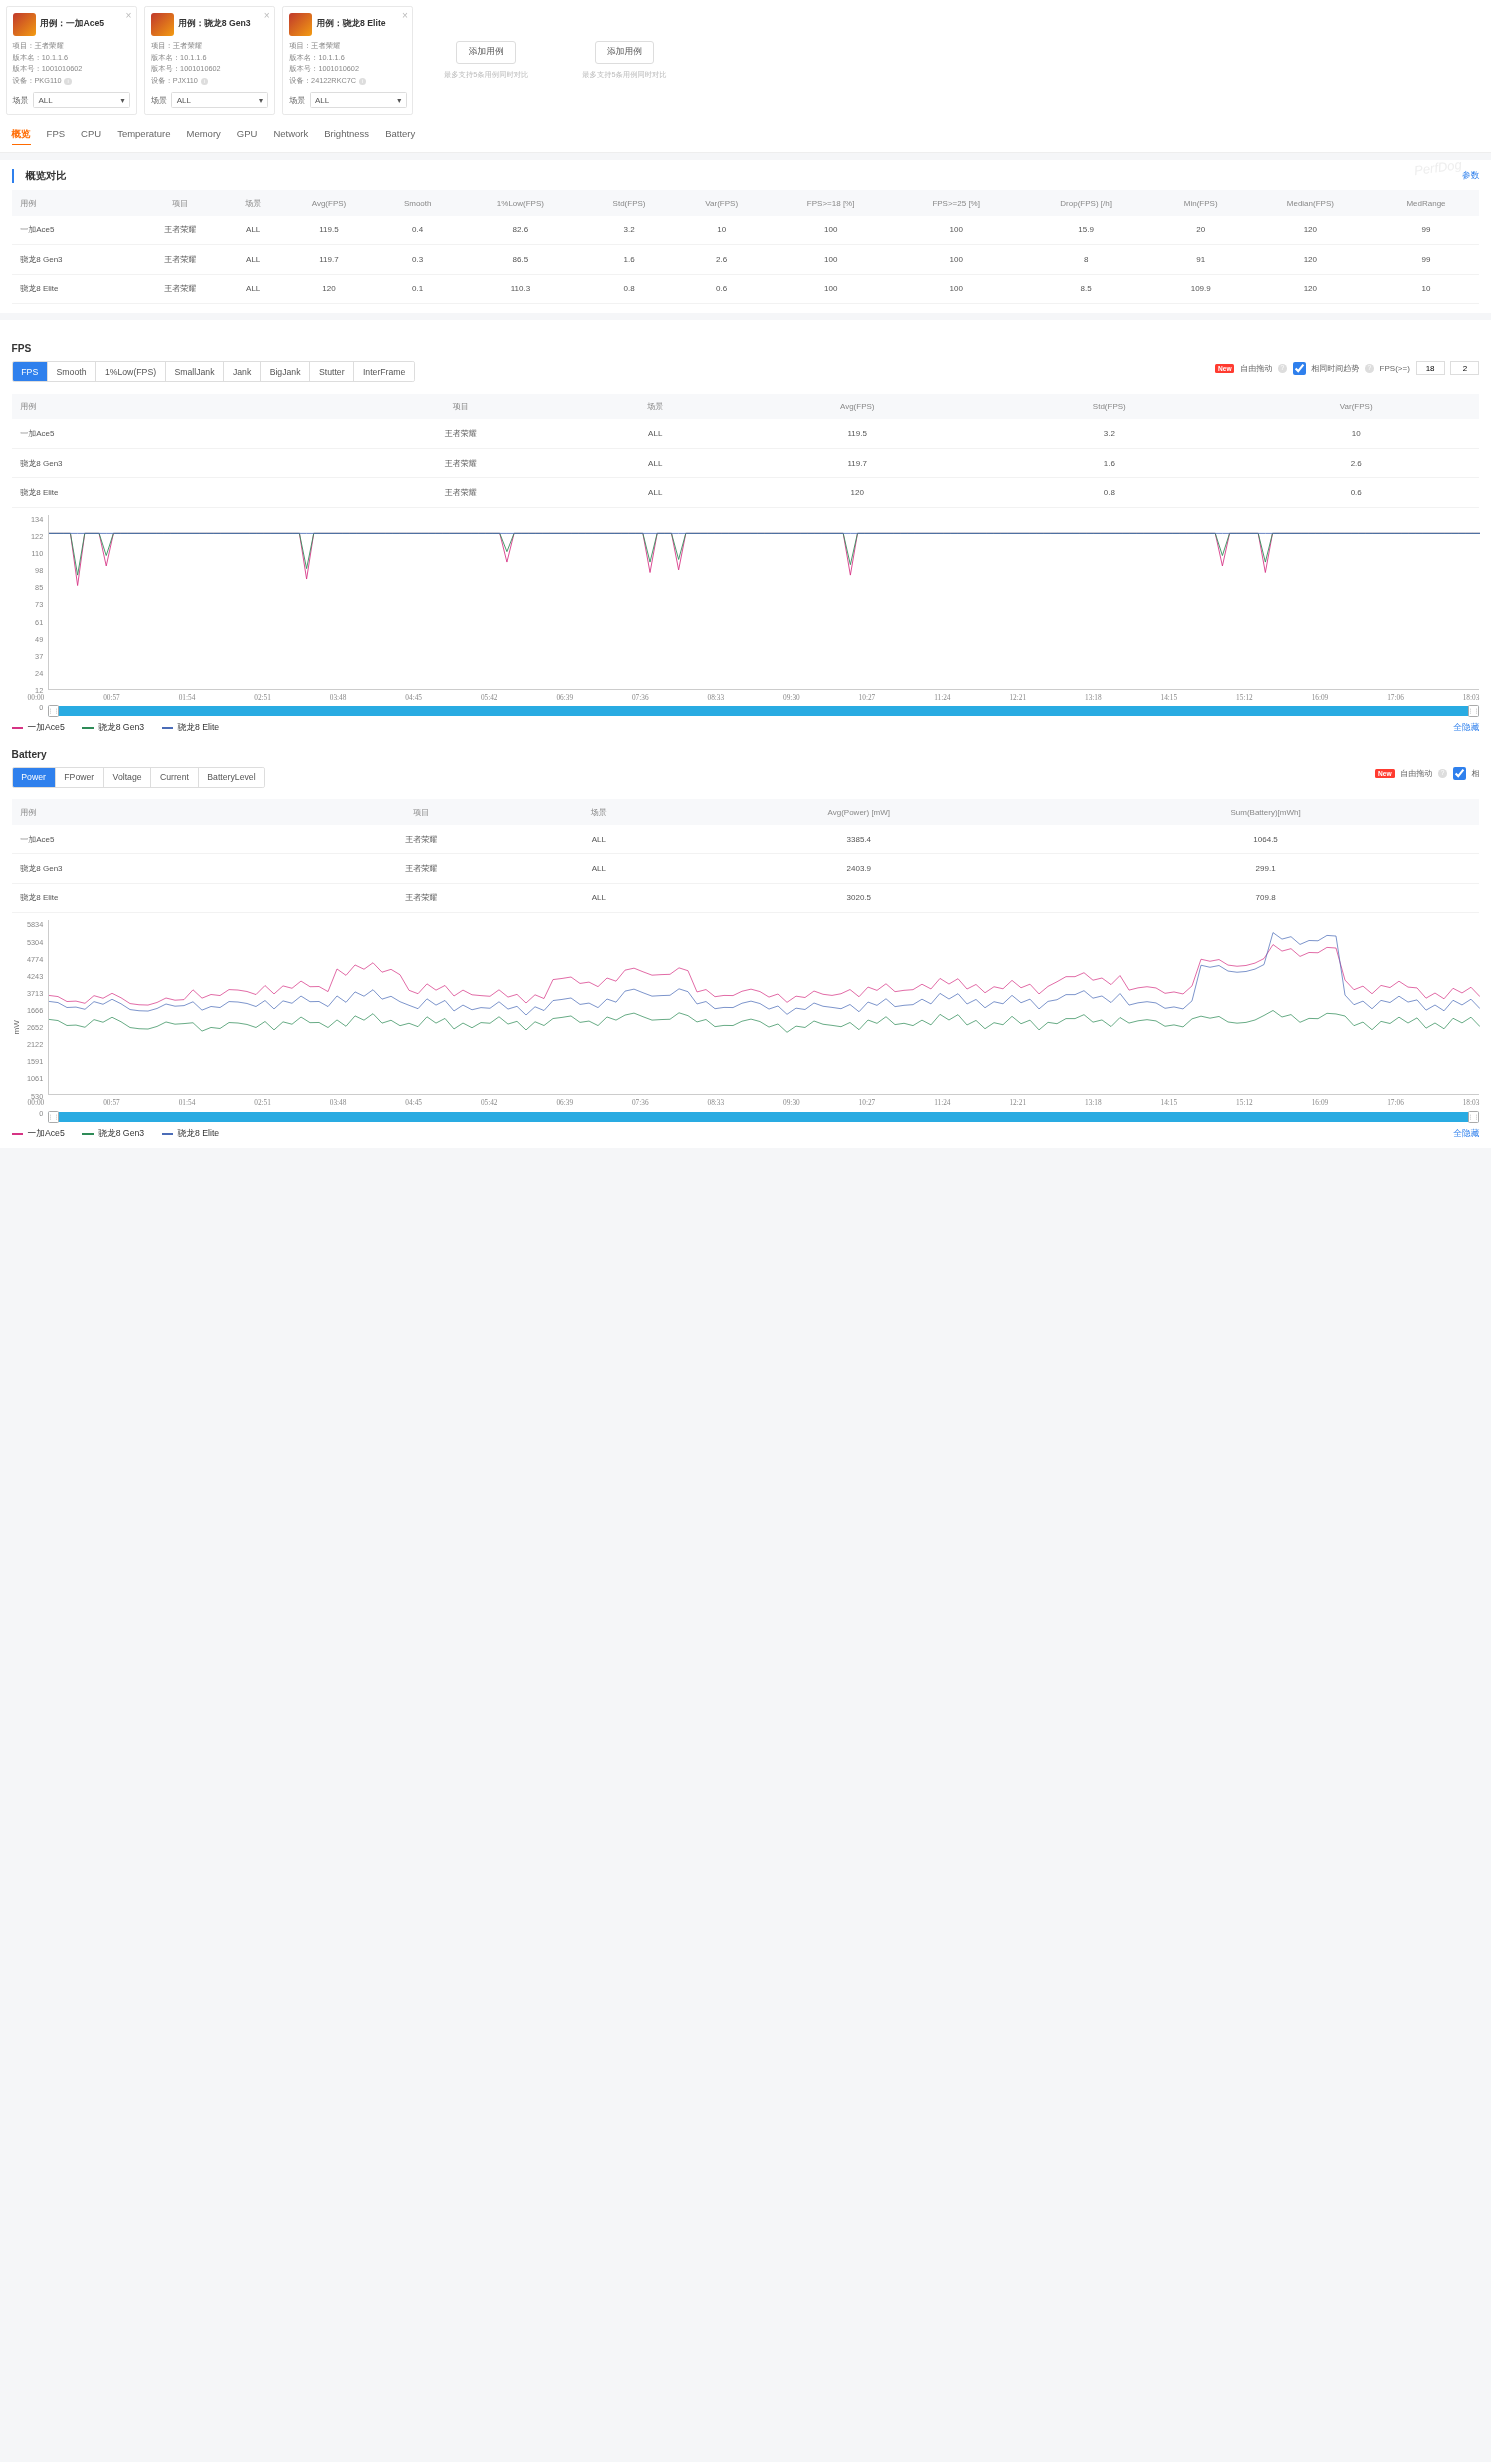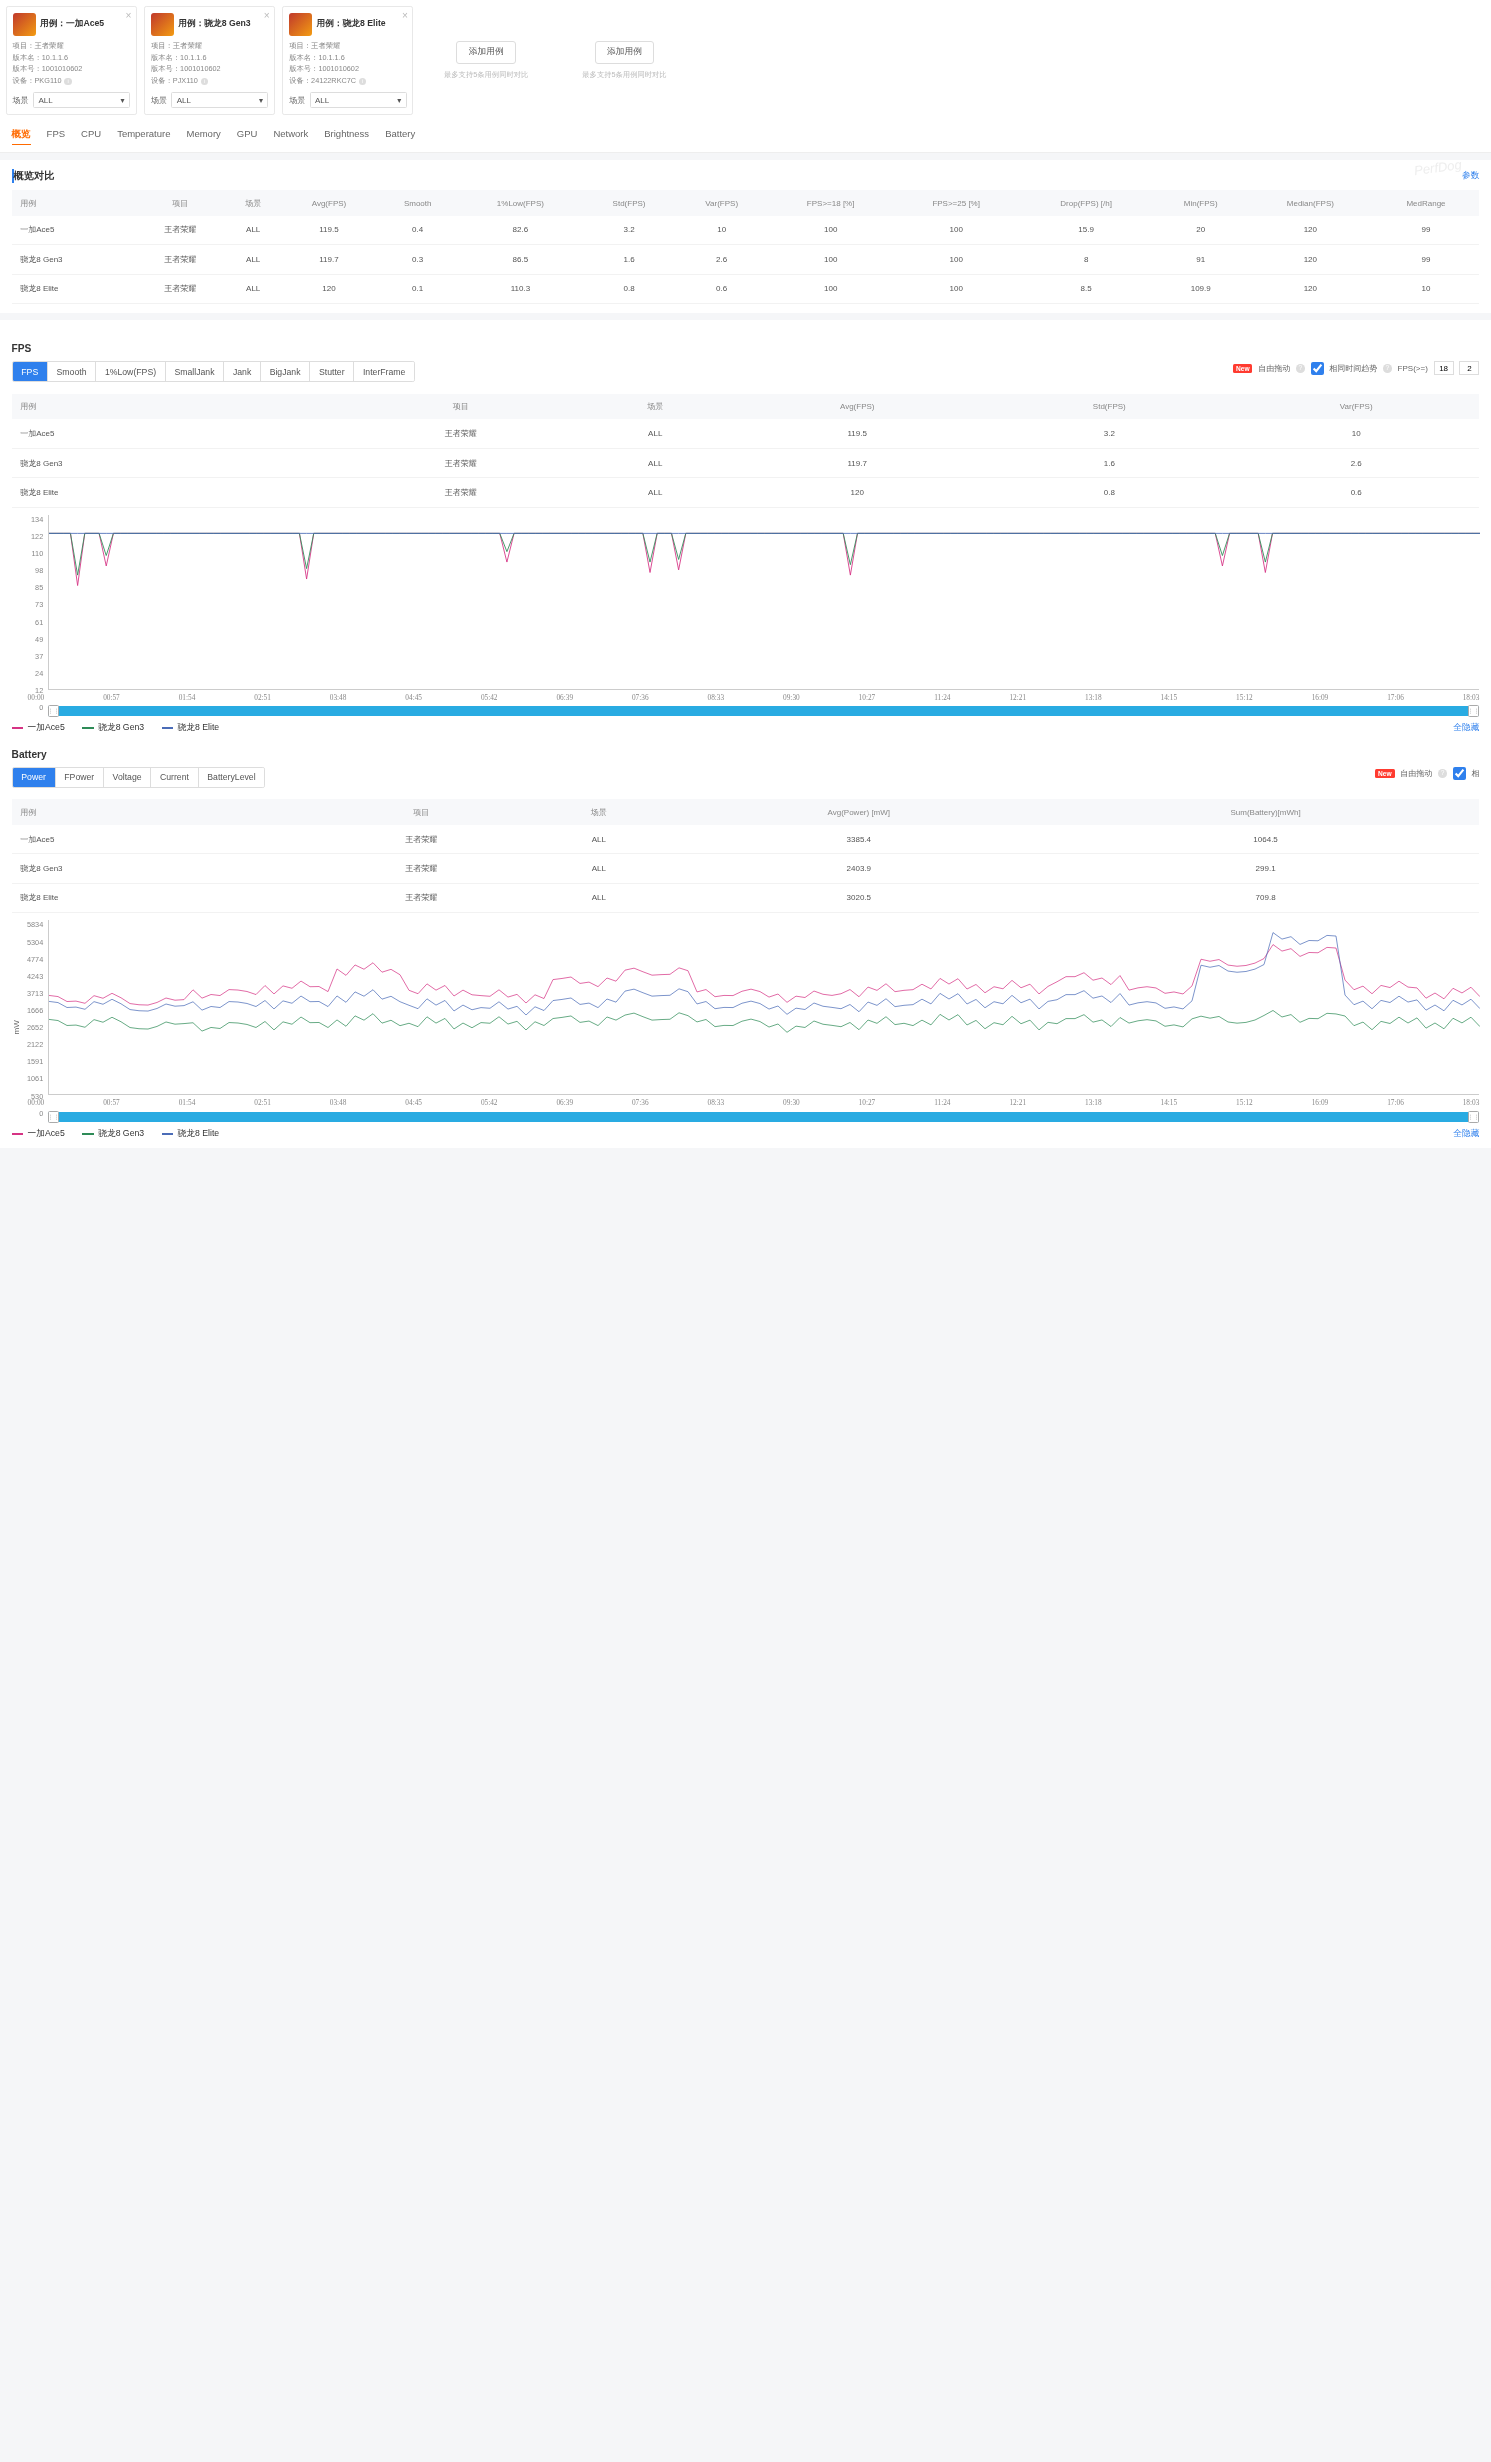--- a/index.html
+++ b/index.html
@@ -17,37 +17,37 @@
 .scene-select { flex:1; border:0.7px solid #ddd; border-radius:1.5px; padding:2.2px 4.4px; font-size:8px; background:#fff; display:flex; justify-content:space-between; align-items:center; color:#555; }
 .add-card { width:131px; display:flex; flex-direction:column; align-items:center; justify-content:center; gap:5.8px; }
 .add-btn { border:0.7px solid #ddd; background:#fff; padding:4.4px 11.6px; border-radius:3px; font-size:8.7px; color:#555; cursor:pointer; }
 .add-hint { font-size:7.3px; color:#bbb; }
 .watermark { position:absolute; color:#eee; font-size:13px; font-style:italic; pointer-events:none; transform:rotate(-8deg); }
 .tabs-row { display:flex; gap:16px; padding:7.3px 11.6px; background:#fff; border-bottom:0.7px solid #eee; font-size:9.5px; }
 .tab { color:#666; cursor:pointer; padding-bottom:2.9px; }
 .tab.active { color:#ff6a00; border-bottom:1.5px solid #ff6a00; font-weight:600; }
 .section { background:#fff; margin:7.3px 0; padding:8.7px 11.6px; position:relative; }
 .sec-hdr { display:flex; justify-content:space-between; align-items:center; margin-bottom:7.3px; }
-.sec-title { font-size:10.2px; font-weight:600; border-left:2.2px solid #2f80ed; padding-left:0; }
+.sec-title { font-size:10.2px; font-weight:600; border-left:2.2px solid #2f80ed; padding-left:12px; }
 .params-link { color:#2f80ed; font-size:8.7px; cursor:pointer; }
 table { width:100%; border-collapse:collapse; font-size:8px; }
 thead th { background:#f7f8fa; color:#888; font-weight:500; padding:7.3px 4.4px; text-align:center; white-space:nowrap; }
 thead th:first-child { text-align:left; padding-left:8.7px; }
 tbody td { padding:8.7px 4.4px; text-align:center; border-bottom:0.7px solid #f2f2f2; color:#555; }
 tbody td:first-child { text-align:left; padding-left:8.7px; }
 .sub-title { font-size:10.2px; font-weight:600; margin:4.4px 0 7.3px; }
 .pill-tabs { display:inline-flex; border:0.7px solid #ddd; border-radius:2.2px; overflow:hidden; margin-bottom:5.8px; }
 .pill-tabs .pill { padding:4.4px 8.7px; font-size:8.7px; color:#555; cursor:pointer; border-right:0.7px solid #ddd; background:#fff; }
 .pill-tabs .pill:last-child { border-right:none; }
 .pill-tabs .pill.active { background:#2f80ed; color:#fff; }
 .toolbar-right { float:right; display:flex; align-items:center; gap:5.8px; font-size:8px; color:#666; }
 .badge-new { background:#ff3b30; color:#fff; font-size:6.6px; padding:0.7px 2.9px; border-radius:1.5px; font-weight:600; }
 .help-dot { display:inline-block;width:8.7px;height:8.7px;border-radius:50%;background:#ddd;color:#fff;font-size:6.6px;text-align:center;line-height:8.7px; }
 input[type="checkbox"] { accent-color:#2f80ed; }
-.num-input { width:20px; border:0.7px solid #ddd; padding:1.5px 2.9px; text-align:center; font-size:8px; }
+.num-input { width:29px; border:0.7px solid #ddd; padding:1.5px 2.9px; text-align:center; font-size:8px; }
 .chart-wrap { position:relative; margin-top:7.3px; }
 .y-axis { position:absolute; left:0; top:0; bottom:22px; width:36px; display:flex; flex-direction:column; justify-content:space-between; text-align:right; font-size:7.3px; color:#888; padding-right:4.4px; }
 .y-axis-label { position:absolute; left:-2.9px; top:50%; transform:rotate(-90deg) translateX(50%); transform-origin:center; font-size:8px; color:#666; }
 .plot { margin-left:36px; height:175px; border-left:0.7px solid #ccc; border-bottom:0.7px solid #ccc; position:relative; background:#fff; }
 .x-axis { margin-left:16px; display:flex; justify-content:space-between; font-size:7.3px; color:#888; padding-top:2.9px;font-family:Liberation Serif, serif; }
 .slider-track { margin:4.4px 0 4.4px 36px; height:10.2px; background:#29abe2; border-radius:1.5px; position:relative; }
 .slider-handle { position:absolute; left:0; top:-0.7px; width:11.6px; height:11.6px; background:#fff; border:0.7px solid #aaa; border-radius:1.5px; display:flex; align-items:center; justify-content:center; font-size:5.8px; color:#888; }
 .slider-handle.right { left:auto; right:0; }
 .legend-row { display:flex; justify-content:center; gap:17.5px; margin-top:5.8px; font-size:8.7px; align-items:center; }
 .legend-item { display:flex; align-items:center; gap:4.4px; }

